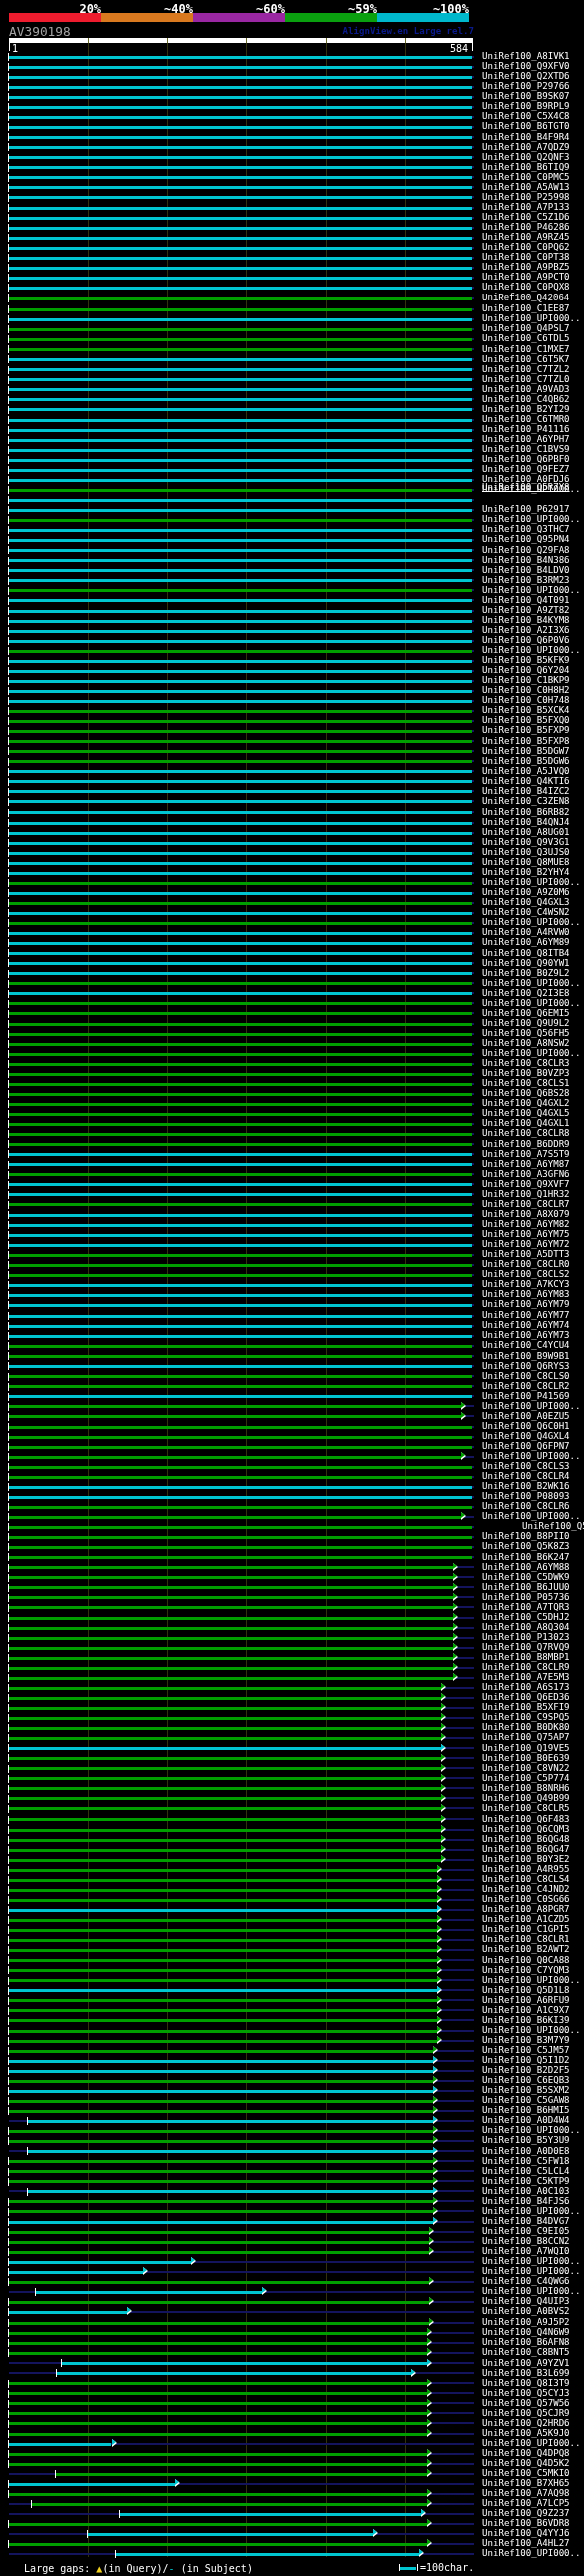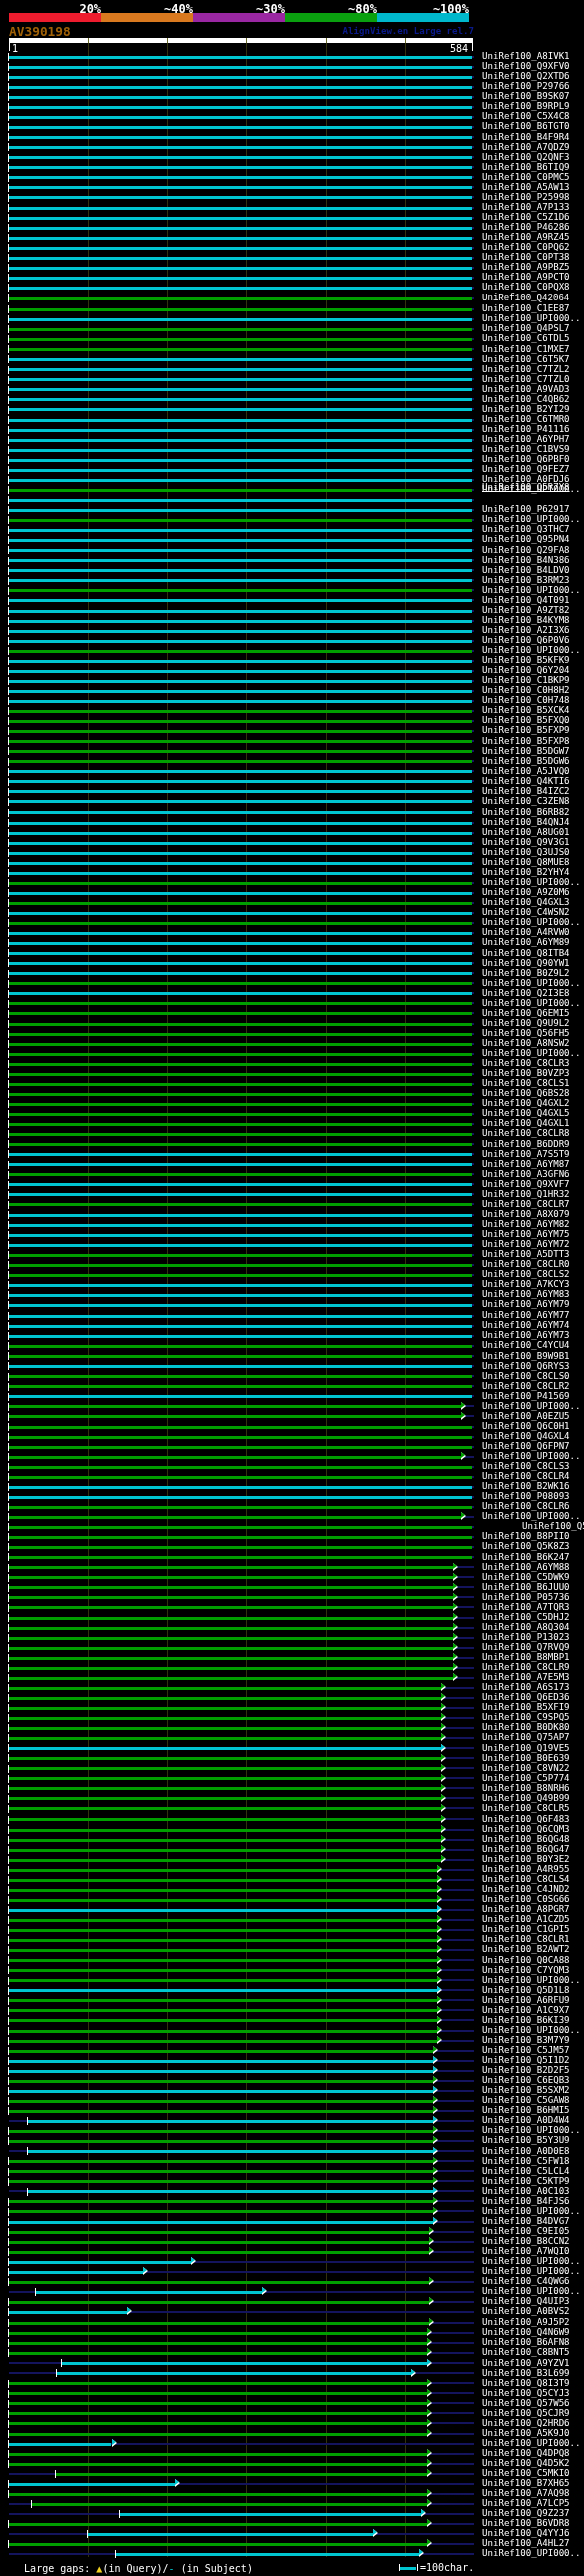--- a/index.html
+++ b/index.html
@@ -1,21 +1,21 @@
 <!DOCTYPE html>
 <html style="font-size:14.6px"><head>
 <meta charset="utf-8">
 <style>
   html,body{margin:0;padding:0;background:#000;}
   #app{position:relative;width:585px;height:2576px;background:#000;overflow:hidden;
        font-family:"DejaVu Sans Mono",monospace;}
   .scale-seg{position:absolute;top:12.8px;height:9.1px;}
   .scale-label{position:absolute;top:1.8px;width:92px;text-align:right;color:#fff;
        font-size:12px;font-weight:bold;letter-spacing:0px;}
-  #title{position:absolute;left:9.1px;top:24px;color:#a16207;font-size:12.8px;font-weight:bold;text-align:right;}
+  #title{position:absolute;left:9.1px;top:24px;color:#a3a3a3;font-size:12.8px;font-weight:normal;text-align:right;}
   #watermark{position:absolute;left:302px;top:25.6px;width:172px;text-align:right;
        color:#0a1a8c;font-size:9.1px;font-weight:bold;}
   #ruler-bar{position:absolute;left:9.1px;top:38px;width:464px;height:4.6px;background:#fff;}
   .ruler-notch{position:absolute;top:38px;width:0.9px;height:4.6px;background:#6b6b2a;}
   .end-tick{position:absolute;top:42px;width:0.9px;height:9.1px;background:#fff;}
   #ruler-start{position:absolute;left:12px;top:43px;color:#fff;font-size:10px;}
   #ruler-end{position:absolute;left:430px;top:43px;width:38px;text-align:right;color:#fff;font-size:10px;}
   .gridline{position:absolute;top:43px;height:2514px;width:0.9px;background:#32320e;}
   .row-baseline{position:absolute;height:1.8px;background:#14145e;}
   .row-line{position:absolute;height:2.7px;}
@@ -37,22 +37,22 @@
   <div id="scalebar">
       <div class="scale-seg" style="left: 9.1px; width: 92px; background: rgb(238, 28, 46);"></div>
       <div class="scale-seg" style="left: 101px; width: 92px; background: rgb(217, 121, 31);"></div>
       <div class="scale-seg" style="left: 193px; width: 92px; background: rgb(154, 39, 162);"></div>
       <div class="scale-seg" style="left: 285px; width: 92px; background: rgb(10, 160, 15);"></div>
       <div class="scale-seg" style="left: 377px; width: 92px; background: rgb(0, 184, 204);"></div>
     </div>
   <div id="scalelabels">
       <div class="scale-label" style="left: 9.1px;">20%</div>
       <div class="scale-label" style="left: 101px;">~40%</div>
-      <div class="scale-label" style="left: 193px;">~30%</div>
-      <div class="scale-label" style="left: 285px;">~80%</div>
+      <div class="scale-label" style="left: 193px;">~60%</div>
+      <div class="scale-label" style="left: 285px;">~59%</div>
       <div class="scale-label" style="left: 377px;">~100%</div>
     </div>
   <div id="title">AV390198</div>
   <div id="watermark">AlignView.en Large rel.7</div>
   <div id="ruler-bar"></div>
   <div id="ruler-notches">
       <div class="ruler-notch" style="left: 88px;"></div>
       <div class="ruler-notch" style="left: 167px;"></div>
       <div class="ruler-notch" style="left: 246px;"></div>
       <div class="ruler-notch" style="left: 326px;"></div>

